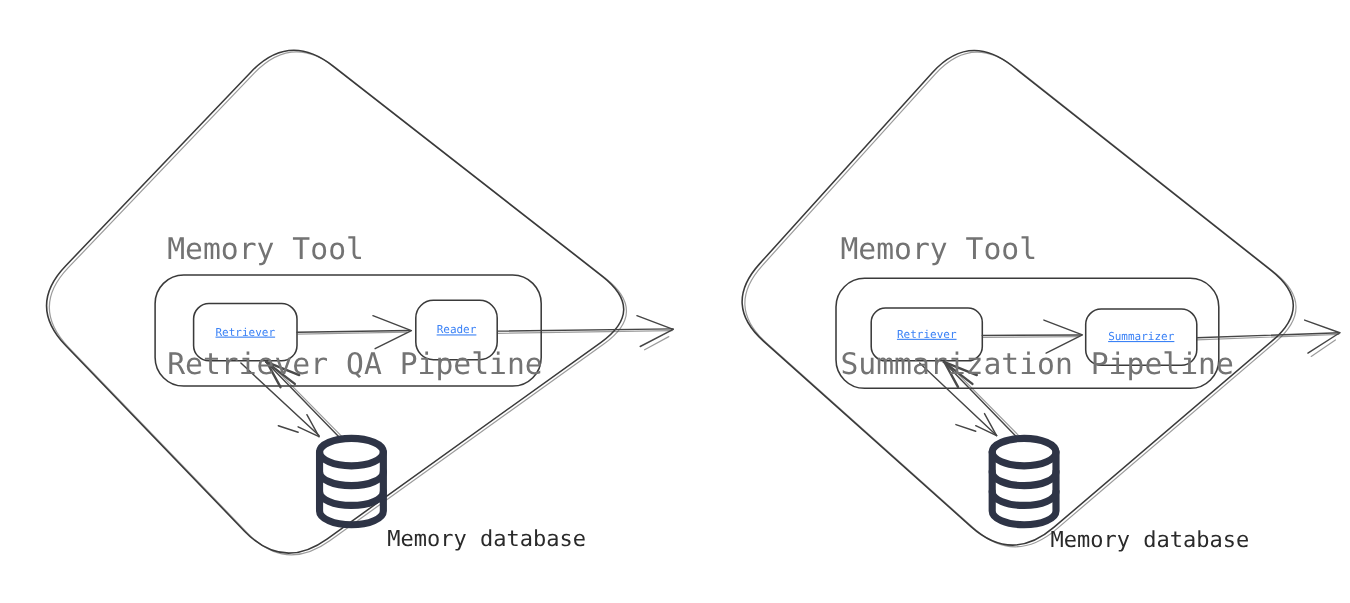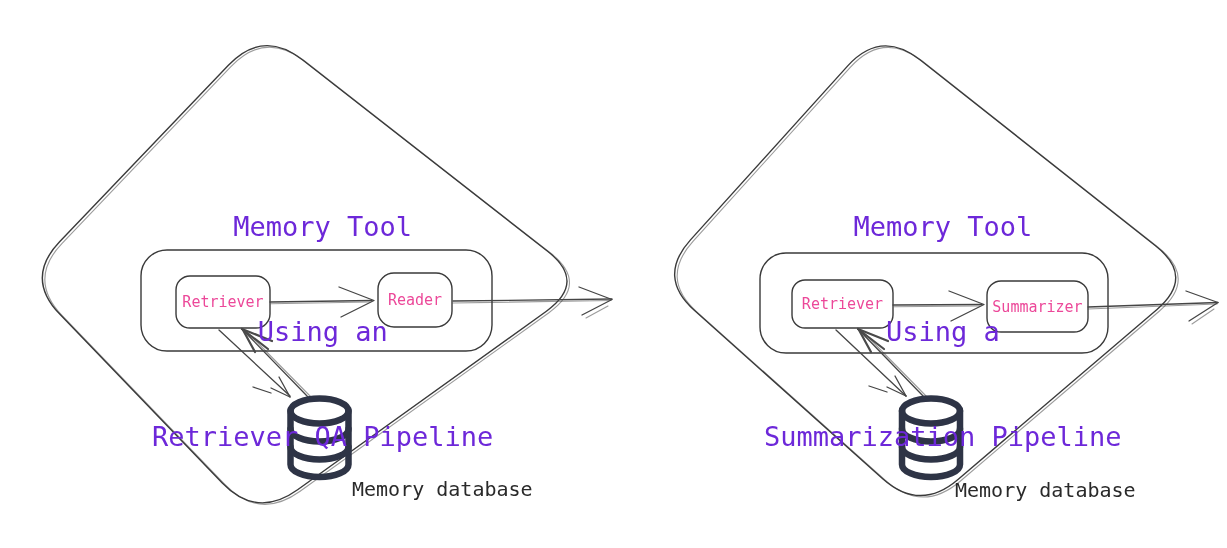--- a/index.html
+++ b/index.html
@@ -6,23 +6,23 @@
   .canvas{
     position:relative;width:1227px;height:548px;background:#ffffff;overflow:hidden;
     font-family:"DejaVu Sans Mono","Liberation Mono",monospace;color:#1b1b1b;
   }
   svg{position:absolute;left:0;top:0;}
   .shape{fill:none;stroke:#3a3a3a;stroke-width:1.4;stroke-linecap:round;stroke-linejoin:round;}
   .ghost{fill:none;stroke:#3a3a3a;stroke-width:1.1;opacity:.5;stroke-linecap:round;}
   .thin{fill:none;stroke:#454545;stroke-width:1.3;stroke-linecap:round;stroke-linejoin:round;}
   .fan{fill:none;stroke:#4a4a4a;stroke-width:2.2;stroke-linecap:round;}
   .db{fill:none;stroke:#2e3446;stroke-width:6.5;stroke-linecap:round;}
-  .title{position:absolute;top:139px;font-size:27px;line-height:35px;white-space:pre;color:#6d28d9;text-align:center;}
+  .title{position:absolute;top:139px;font-size:27px;line-height:35px;white-space:pre;color:#737373;}
   .nodelabel{position:absolute;display:flex;align-items:center;justify-content:center;
-    font-size:15px;color:#ec4899;white-space:pre;}
+    font-size:10px;color:#3b82f6;white-space:pre;text-decoration:underline;}
   .caption{position:absolute;font-size:20px;color:#2a2a2a;white-space:pre;}
 </style>
 </head>
 <body>
 
 <div class="canvas">
 
   <svg width="1227" height="548" viewBox="0 0 1227 548">
     <defs>
       <g id="db-icon">
@@ -115,27 +115,25 @@
       </g>
 
       <g class="db">
         <use href="#db-icon" x="611.5"></use>
       </g>
     </g>
   </svg>
 
   <div class="title" style="left:152px;">
     <div>Memory Tool</div>
-    <div>Using an</div>
     <div>Retriever QA Pipeline</div>
   </div>
 
   <div class="title" style="left:764px;">
     <div>Memory Tool</div>
-    <div>Using a</div>
     <div>Summarization Pipeline</div>
   </div>
 
   <div class="nodelabel" style="left:176px;top:276px;width:94px;height:52px;">Retriever</div>
   <div class="nodelabel" style="left:378px;top:273px;width:74px;height:54px;">Reader</div>
 
   <div class="nodelabel" style="left:792px;top:280px;width:101px;height:48px;">Retriever</div>
   <div class="nodelabel" style="left:987px;top:281px;width:101px;height:51px;">Summarizer</div>
 
   <div class="caption" style="left:352px;top:477px;">Memory database</div>

